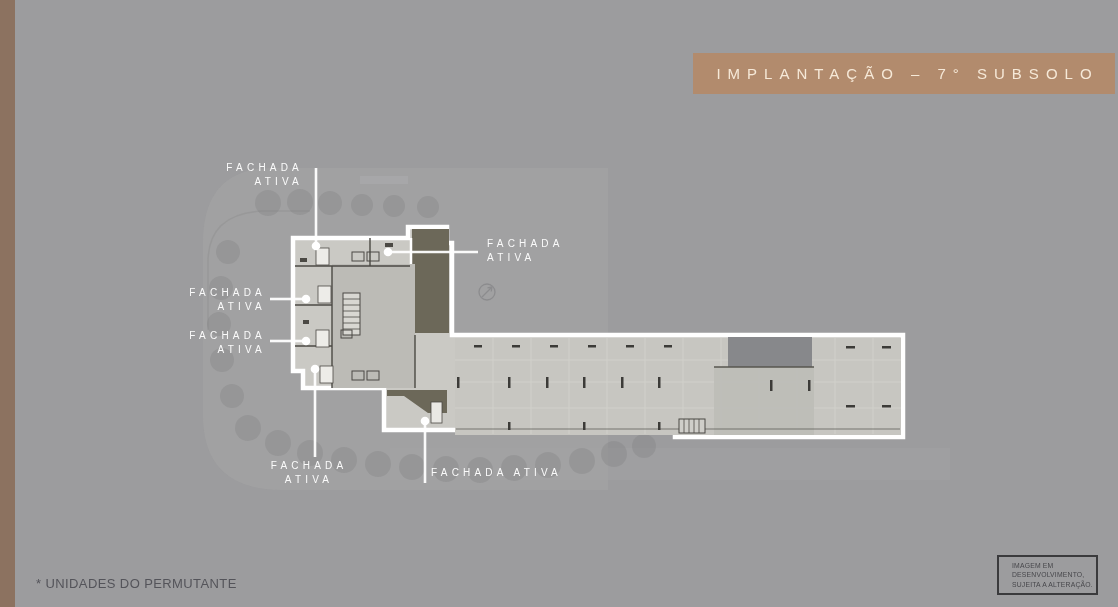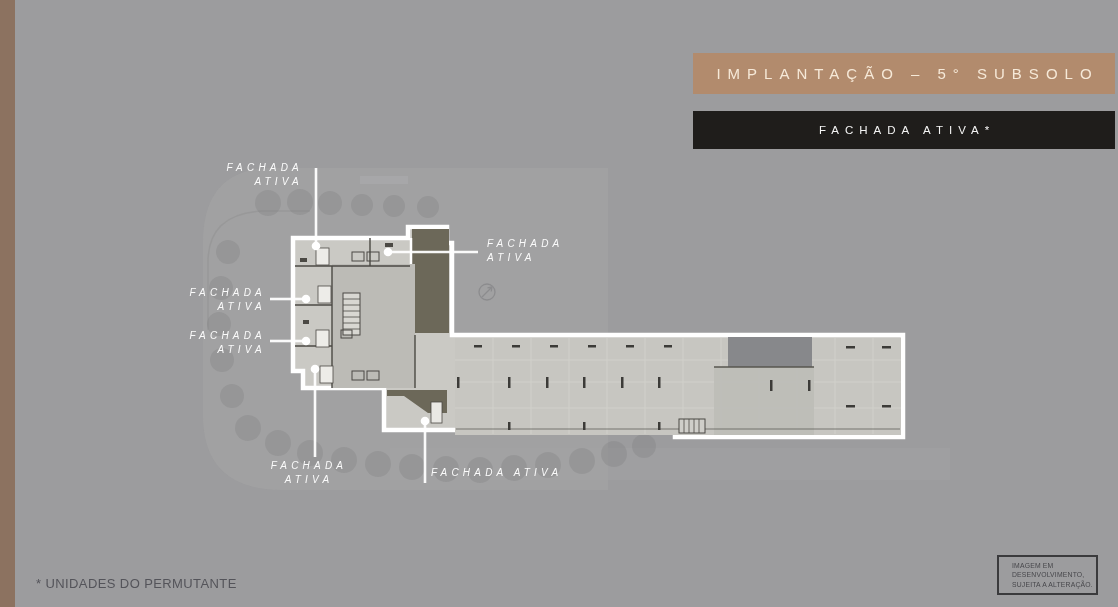--- a/index.html
+++ b/index.html
@@ -21,21 +21,21 @@
   }
   .banner-subtitle {
     top:111px; height:38px; background:var(--subtitle-banner-bg, #1f1d1b);
     color:var(--subtitle-text-color, #f4f4f4);
     font-size:11.5px; letter-spacing:6px; white-space:nowrap; padding-left:6px; box-sizing:border-box;
   }
   .plan-label {
     position:absolute; color:var(--label-text-color, #fbfbfb);
     font-size:10px; letter-spacing:4.2px; line-height:13.5px; white-space:nowrap;
   }
-  .plan-label span { display:block;font-style:italic; }
+  .plan-label span { display:block; }
   .lbl-top-left      { left:193px; top:161px; width:110px; text-align:right; }
   .lbl-left-upper    { left:156px; top:286px; width:110px; text-align:right; }
   .lbl-left-lower    { left:156px; top:329px; width:110px; text-align:right; }
   .lbl-top-right     { left:487px; top:237px; text-align:left; }
   .lbl-bottom-left   { left:253px; top:459px; width:112px; text-align:center; }
   .lbl-bottom-center { left:431px; top:466px; text-align:center; }
   .footnote {
     position:absolute; left:36px; top:576px;
     font-size:13px; letter-spacing:0.4px; color:#54545a;
   }
@@ -185,24 +185,21 @@
       <circle cx="306" cy="341" r="4.3"></circle>
       <circle cx="388" cy="252" r="4.3"></circle>
       <circle cx="315" cy="369" r="4.3"></circle>
       <circle cx="425" cy="421" r="4.3"></circle>
     </g>
   </svg>
 
   <div class="left-stripe"></div>
 
   <div class="banner banner-title">
-    <span>IMPLANTAÇÃO – 5° SUBSOLO</span>
-  </div>
-  <div class="banner banner-subtitle">
-    <span>FACHADA ATIVA*</span>
+    <span>IMPLANTAÇÃO – 7° SUBSOLO</span>
   </div>
 
   <div class="plan-label lbl-top-left">
     <span>FACHADA</span>
     <span>ATIVA</span>
   </div>
   <div class="plan-label lbl-left-upper">
     <span>FACHADA</span>
     <span>ATIVA</span>
   </div>

